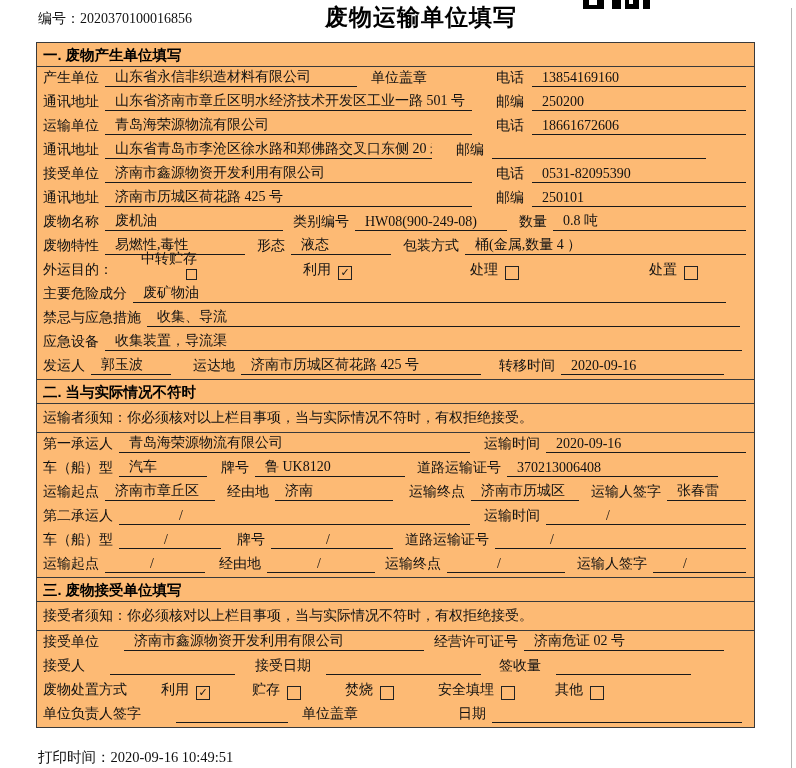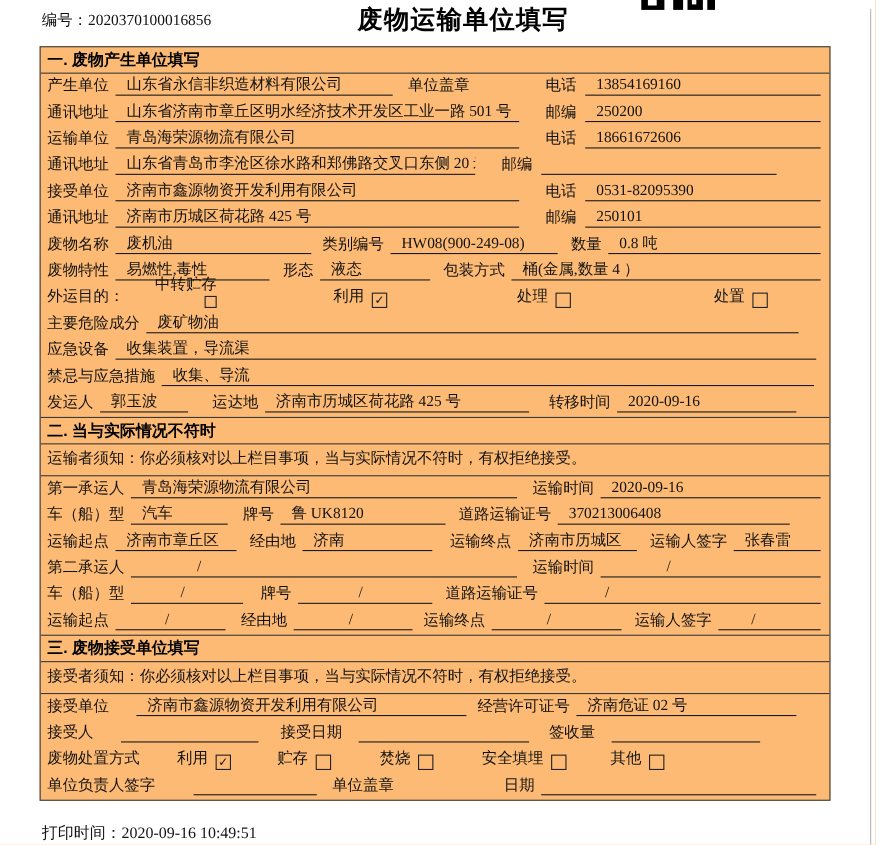--- a/index.html
+++ b/index.html
@@ -176,27 +176,27 @@
         <span class="cb"></span>
       </span>
     </div>
 
     <div class="row">
       <span class="lb">主要危险成分</span>
       <span class="u uf" style="margin-right:20px;">废矿物油</span>
     </div>
 
     <div class="row">
+      <span class="lb">禁忌与应急措施</span>
+      <span class="u uf" style="margin-right:6px;">收集、导流</span>
+    </div>
+
+    <div class="row">
       <span class="lb">应急设备</span>
       <span class="u uf" style="margin-right:4px;">收集装置，导流渠</span>
-    </div>
-
-    <div class="row">
-      <span class="lb">禁忌与应急措施</span>
-      <span class="u uf" style="margin-right:6px;">收集、导流</span>
     </div>
 
     <div class="row">
       <span class="lb">发运人</span>
       <span class="u" style="width:80px;">郭玉波</span>
       <span class="lb" style="margin-left:22px;">运达地</span>
       <span class="u" style="width:240px;">济南市历城区荷花路 425 号</span>
       <span class="lb" style="margin-left:18px;">转移时间</span>
       <span class="u uf" style="margin-right:22px;">2020-09-16</span>
     </div>

